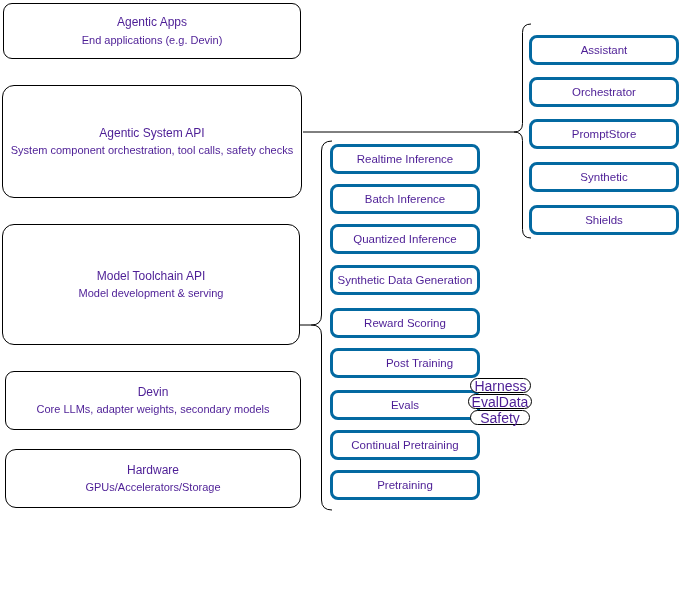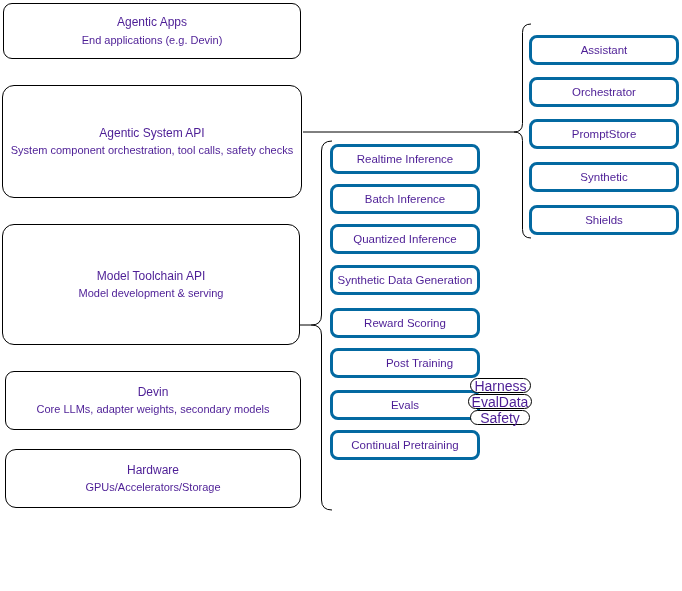--- a/index.html
+++ b/index.html
@@ -140,20 +140,23 @@
   </div>
   <div class="chip" style="top:348px;padding-left:29px;">
     <span>Post Training</span>
   </div>
   <div class="chip" style="top:390px;">
     <span>Evals</span>
   </div>
   <div class="chip" style="top:430px;">
     <span>Continual Pretraining</span>
   </div>
+  <div class="chip" style="top:470px;">
+    <span>Pretraining</span>
+  </div>
 
   <div class="pill" style="left:470px; top:378px; width:61px;">
     <span>Harness</span>
   </div>
   <div class="pill" style="left:468px; top:394px; width:64px;">
     <span>EvalData</span>
   </div>
   <div class="pill" style="left:470px; top:410px; width:60px;">
     <span>Safety</span>
   </div>

